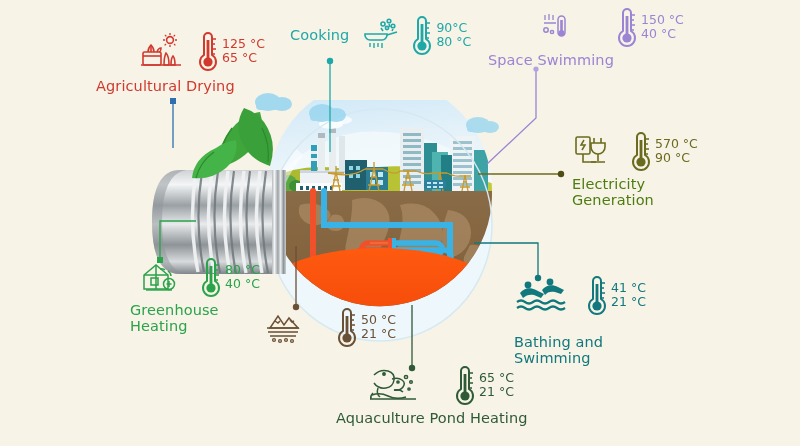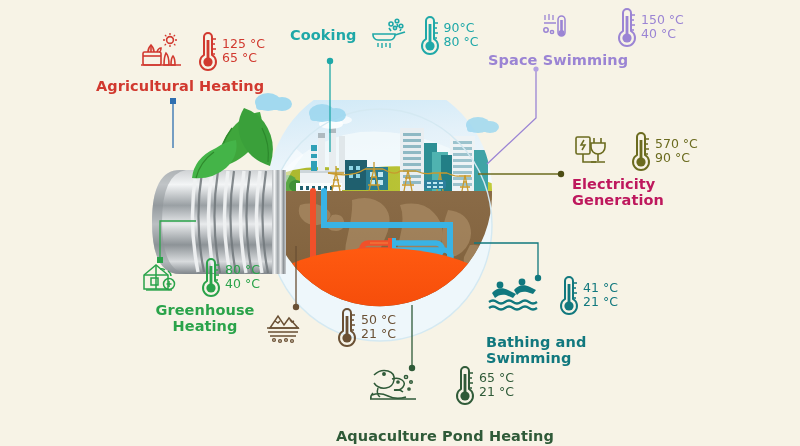--- a/index.html
+++ b/index.html
@@ -7,21 +7,21 @@
     width:800px;height:446px;overflow:hidden;
     background:#f7f3e6;
     font-family:"DejaVu Sans", sans-serif;
     position:relative;
   }
   #stage{position:absolute;left:0;top:0;width:800px;height:446px;}
   svg#art{position:absolute;left:0;top:0;width:800px;height:446px;}
 
   .node{position:absolute;}
   .node .ttl{
-    font-weight:bold;
+    font-weight:normal;
     letter-spacing:.1px;
     white-space:pre-line;
     line-height:1.12;
   }
   .temps{
     font-size:12.5px;line-height:1.12;font-weight:normal;white-space:pre-line;
   }
   .row{display:flex;align-items:center;}
   .icoSlot{display:flex;align-items:center;justify-content:center;}
   .thermo{display:block;}
@@ -330,21 +330,21 @@
         <circle cx="13" cy="34" r="4.6" fill="#d1392f" stroke="none"></circle>
         <rect x="11.6" y="12" width="2.8" height="20" fill="#d1392f" stroke="none"></rect>
         <g stroke-width="1.5">
               <path d="M17 11h4M17 16h3M17 21h4M17 26h3"></path>
             </g>
       </svg>
     </span>
     <span class="temps tempbox" style="color:#d1392f;">125 °C
 65 °C</span>
   </div>
-  <div class="ttl" style="color:#d1392f;font-size:14.5px;margin-top:4px;">Agricultural Heating</div>
+  <div class="ttl" style="color:#d1392f;font-size:14.5px;margin-top:4px;">Agricultural Drying</div>
 </div>
 
 <div class="node" style="left:290px;top:12px;width:190px;">
   <div class="row">
     <span class="ttl" style="color:#1fa8a8;font-size:14.5px;">Cooking</span>
     <span class="icoSlot" style="margin-left:10px">
       <svg width="44" height="38" viewBox="0 0 44 38" fill="none" stroke="#1fa8a8" stroke-width="1.6">
         <path d="M6 18h22a5 5 0 0 1 0 0l0 1a5 5 0 0 1-5 5H11a5 5 0 0 1-5-5z"></path>
         <path d="M28 19l10-3"></path>
         <circle cx="24" cy="8" r="2"></circle>
@@ -422,25 +422,25 @@
         <circle cx="13" cy="34" r="4.6" fill="#6b6b1f" stroke="none"></circle>
         <rect x="11.6" y="12" width="2.8" height="20" fill="#6b6b1f" stroke="none"></rect>
         <g stroke-width="1.5">
               <path d="M17 11h4M17 16h3M17 21h4M17 26h3"></path>
             </g>
       </svg>
     </span>
     <span class="temps tempbox" style="color:#6b6b1f;">570 °C
 90 °C</span>
   </div>
-  <div class="ttl" style="color:#be185d;font-size:14.5px;margin-top:2px;">Electricity
+  <div class="ttl" style="color:#4d7c0f;font-size:14.5px;margin-top:2px;">Electricity
 Generation</div>
 </div>
 
-<div class="node" style="left:486px;top:272px;width:190px;">
+<div class="node" style="left:514px;top:272px;width:190px;">
   <div class="row">
     <span class="icoSlot">
       <svg width="56" height="38" viewBox="0 0 56 38" fill="none" stroke="#11787e" stroke-width="1.8">
         <g fill="#11787e" stroke="none">
           <circle cx="14" cy="9" r="3.4"></circle>
           <path d="M6 17c4-5 10-6 16-3l8 4-3 4-7-3c-4-1-8 0-11 3z"></path>
           <circle cx="36" cy="6" r="3.4"></circle>
           <path d="M28 14c4-5 10-6 16-3l6 3-3 4-6-2c-4-1-8 0-10 3z"></path>
         </g>
         <g stroke="#11787e" stroke-width="2.2" fill="none">
@@ -490,21 +490,21 @@
         <circle cx="13" cy="34" r="4.6" fill="#2f5a38" stroke="none"></circle>
         <rect x="11.6" y="12" width="2.8" height="20" fill="#2f5a38" stroke="none"></rect>
         <g stroke-width="1.5">
               <path d="M17 11h4M17 16h3M17 21h4M17 26h3"></path>
             </g>
       </svg>
     </span>
     <span class="temps tempbox" style="color:#2f5a38;">65 °C
 21 °C</span>
   </div>
-  <div class="ttl" style="color:#2f5a38;font-size:14.5px;margin-top:20px;">Aquaculture Pond Heating</div>
+  <div class="ttl" style="color:#2f5a38;font-size:14.5px;margin-top:2px;">Aquaculture Pond Heating</div>
 </div>
 
 <div class="node" style="left:246px;top:304px;width:190px;">
   <div class="row" style="margin-left:16px;">
     <span class="icoSlot">
       <svg width="46" height="38" viewBox="0 0 46 38" fill="none" stroke="#6a5034" stroke-width="1.5">
         <path d="M8 20l8-12 6 9 5-7 9 10z"></path>
         <path d="M13 13l3 2 2-2M28 12l2 2 2-1"></path>
         <path d="M5 20h32"></path>
         <path d="M6 24h30M8 28h26"></path>
@@ -551,17 +551,17 @@
         <circle cx="13" cy="34" r="4.6" fill="#2aa34a" stroke="none"></circle>
         <rect x="11.6" y="12" width="2.8" height="20" fill="#2aa34a" stroke="none"></rect>
         <g stroke-width="1.5">
               <path d="M17 11h4M17 16h3M17 21h4M17 26h3"></path>
             </g>
       </svg>
     </span>
     <span class="temps tempbox" style="color:#2aa34a;">80 °C
 40 °C</span>
   </div>
-  <div class="ttl" style="color:#2aa34a;font-size:14.5px;margin-top:2px;text-align:center;width:150px;">Greenhouse
+  <div class="ttl" style="color:#2aa34a;font-size:14.5px;margin-top:2px;width:150px;">Greenhouse
 Heating</div>
 </div>
 
 </div>
 
 </body></html>

